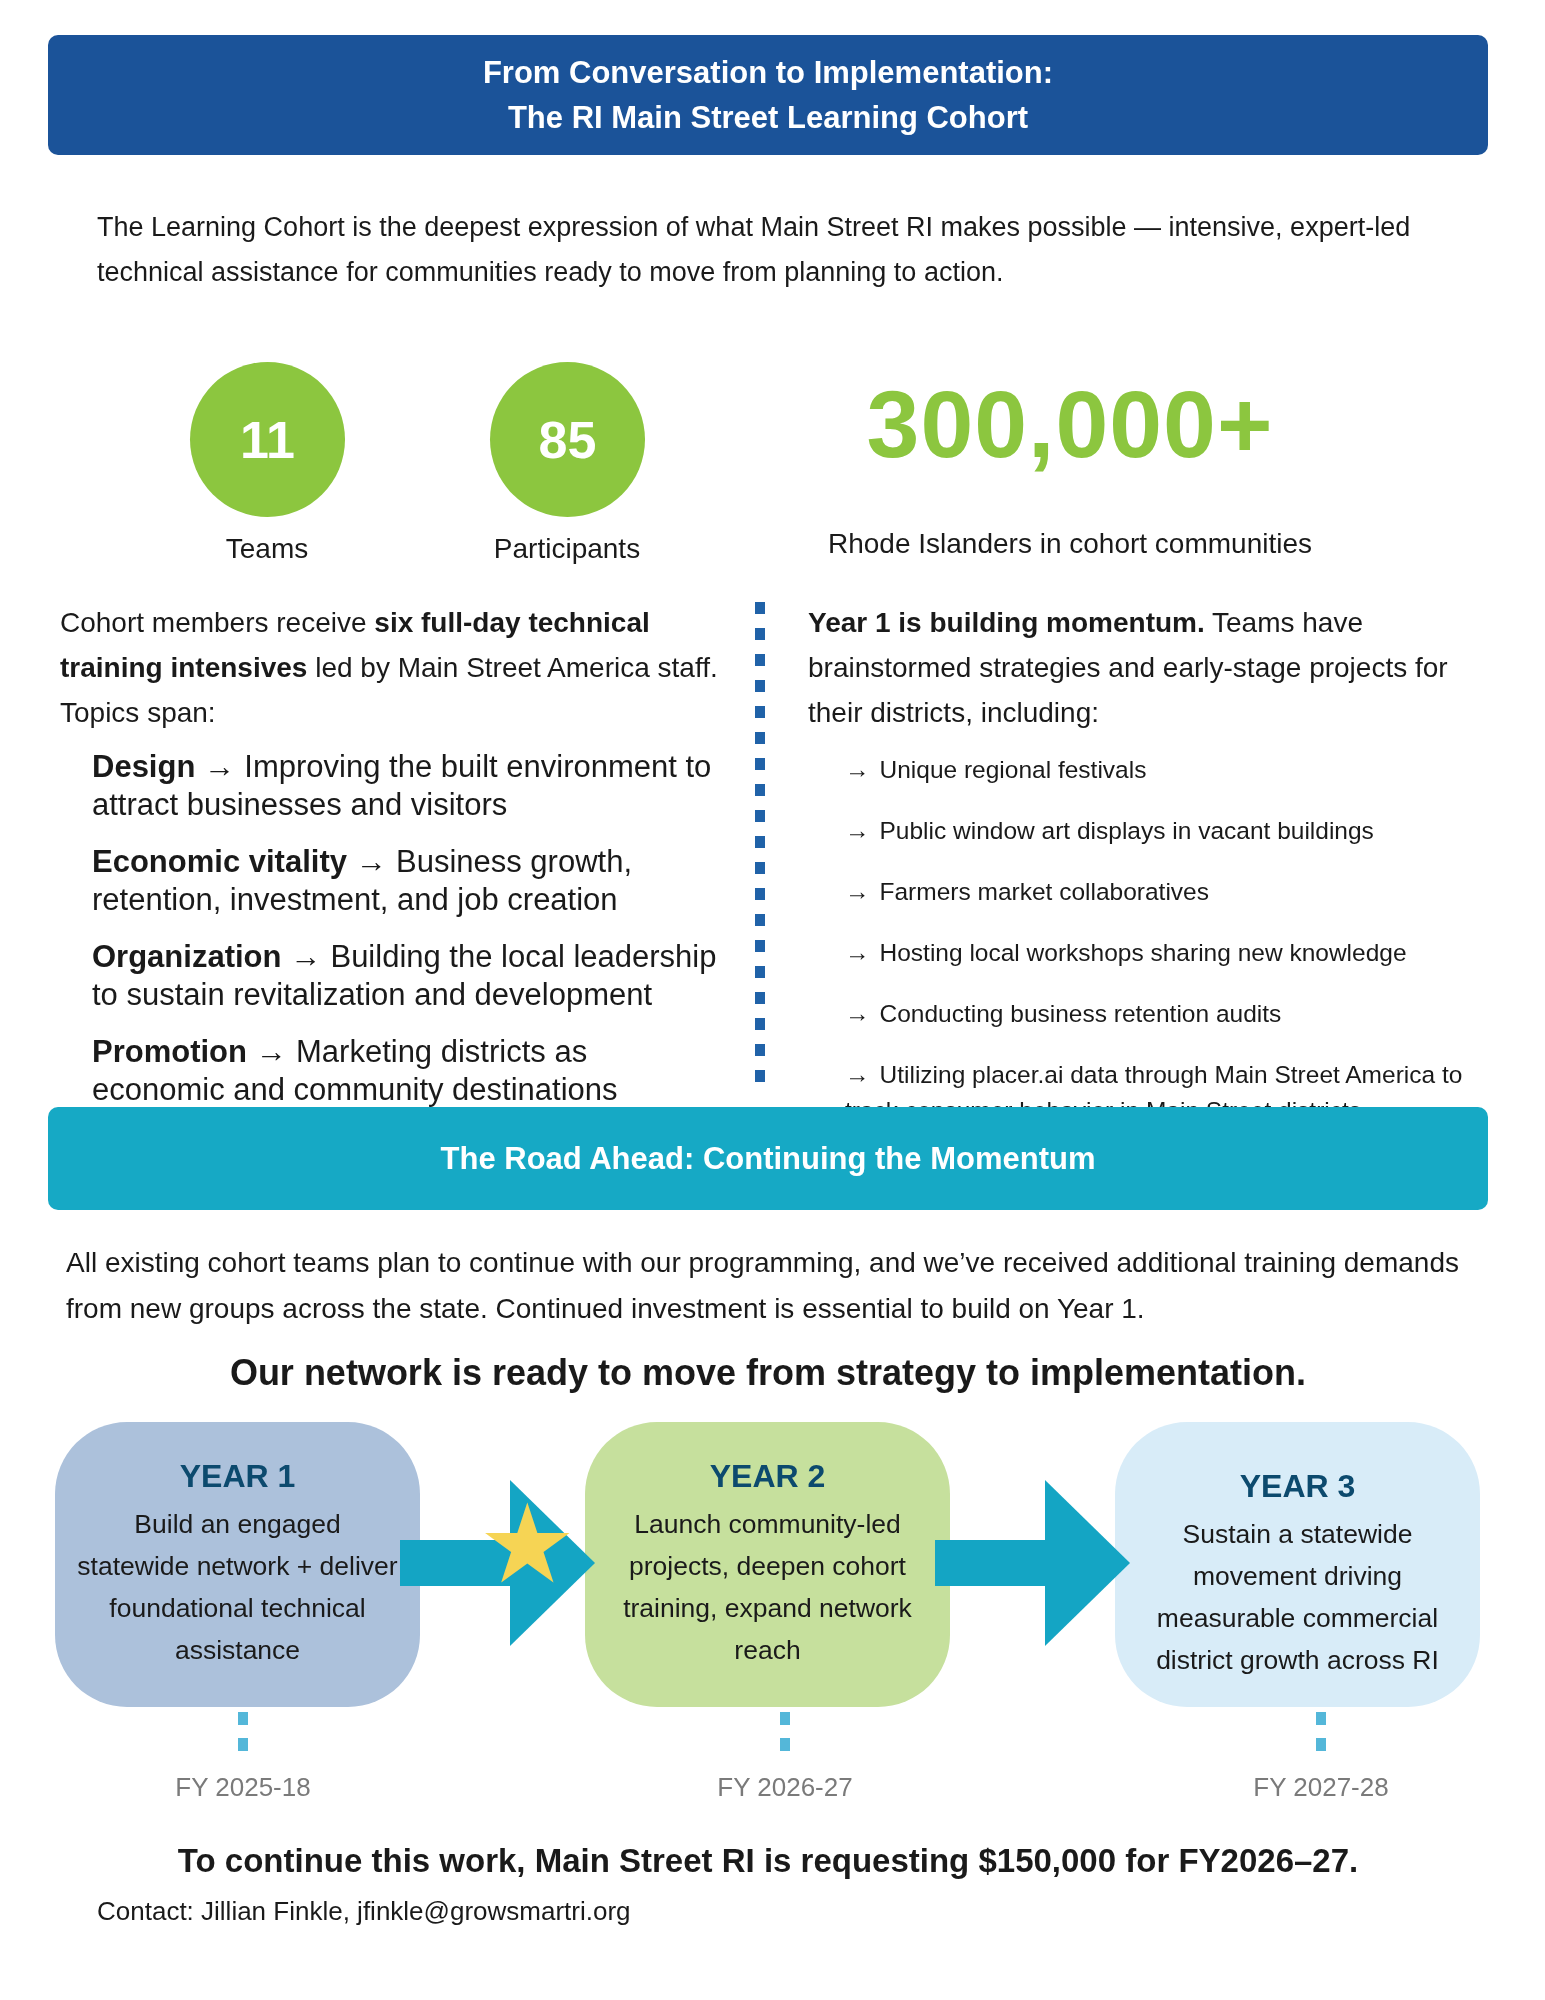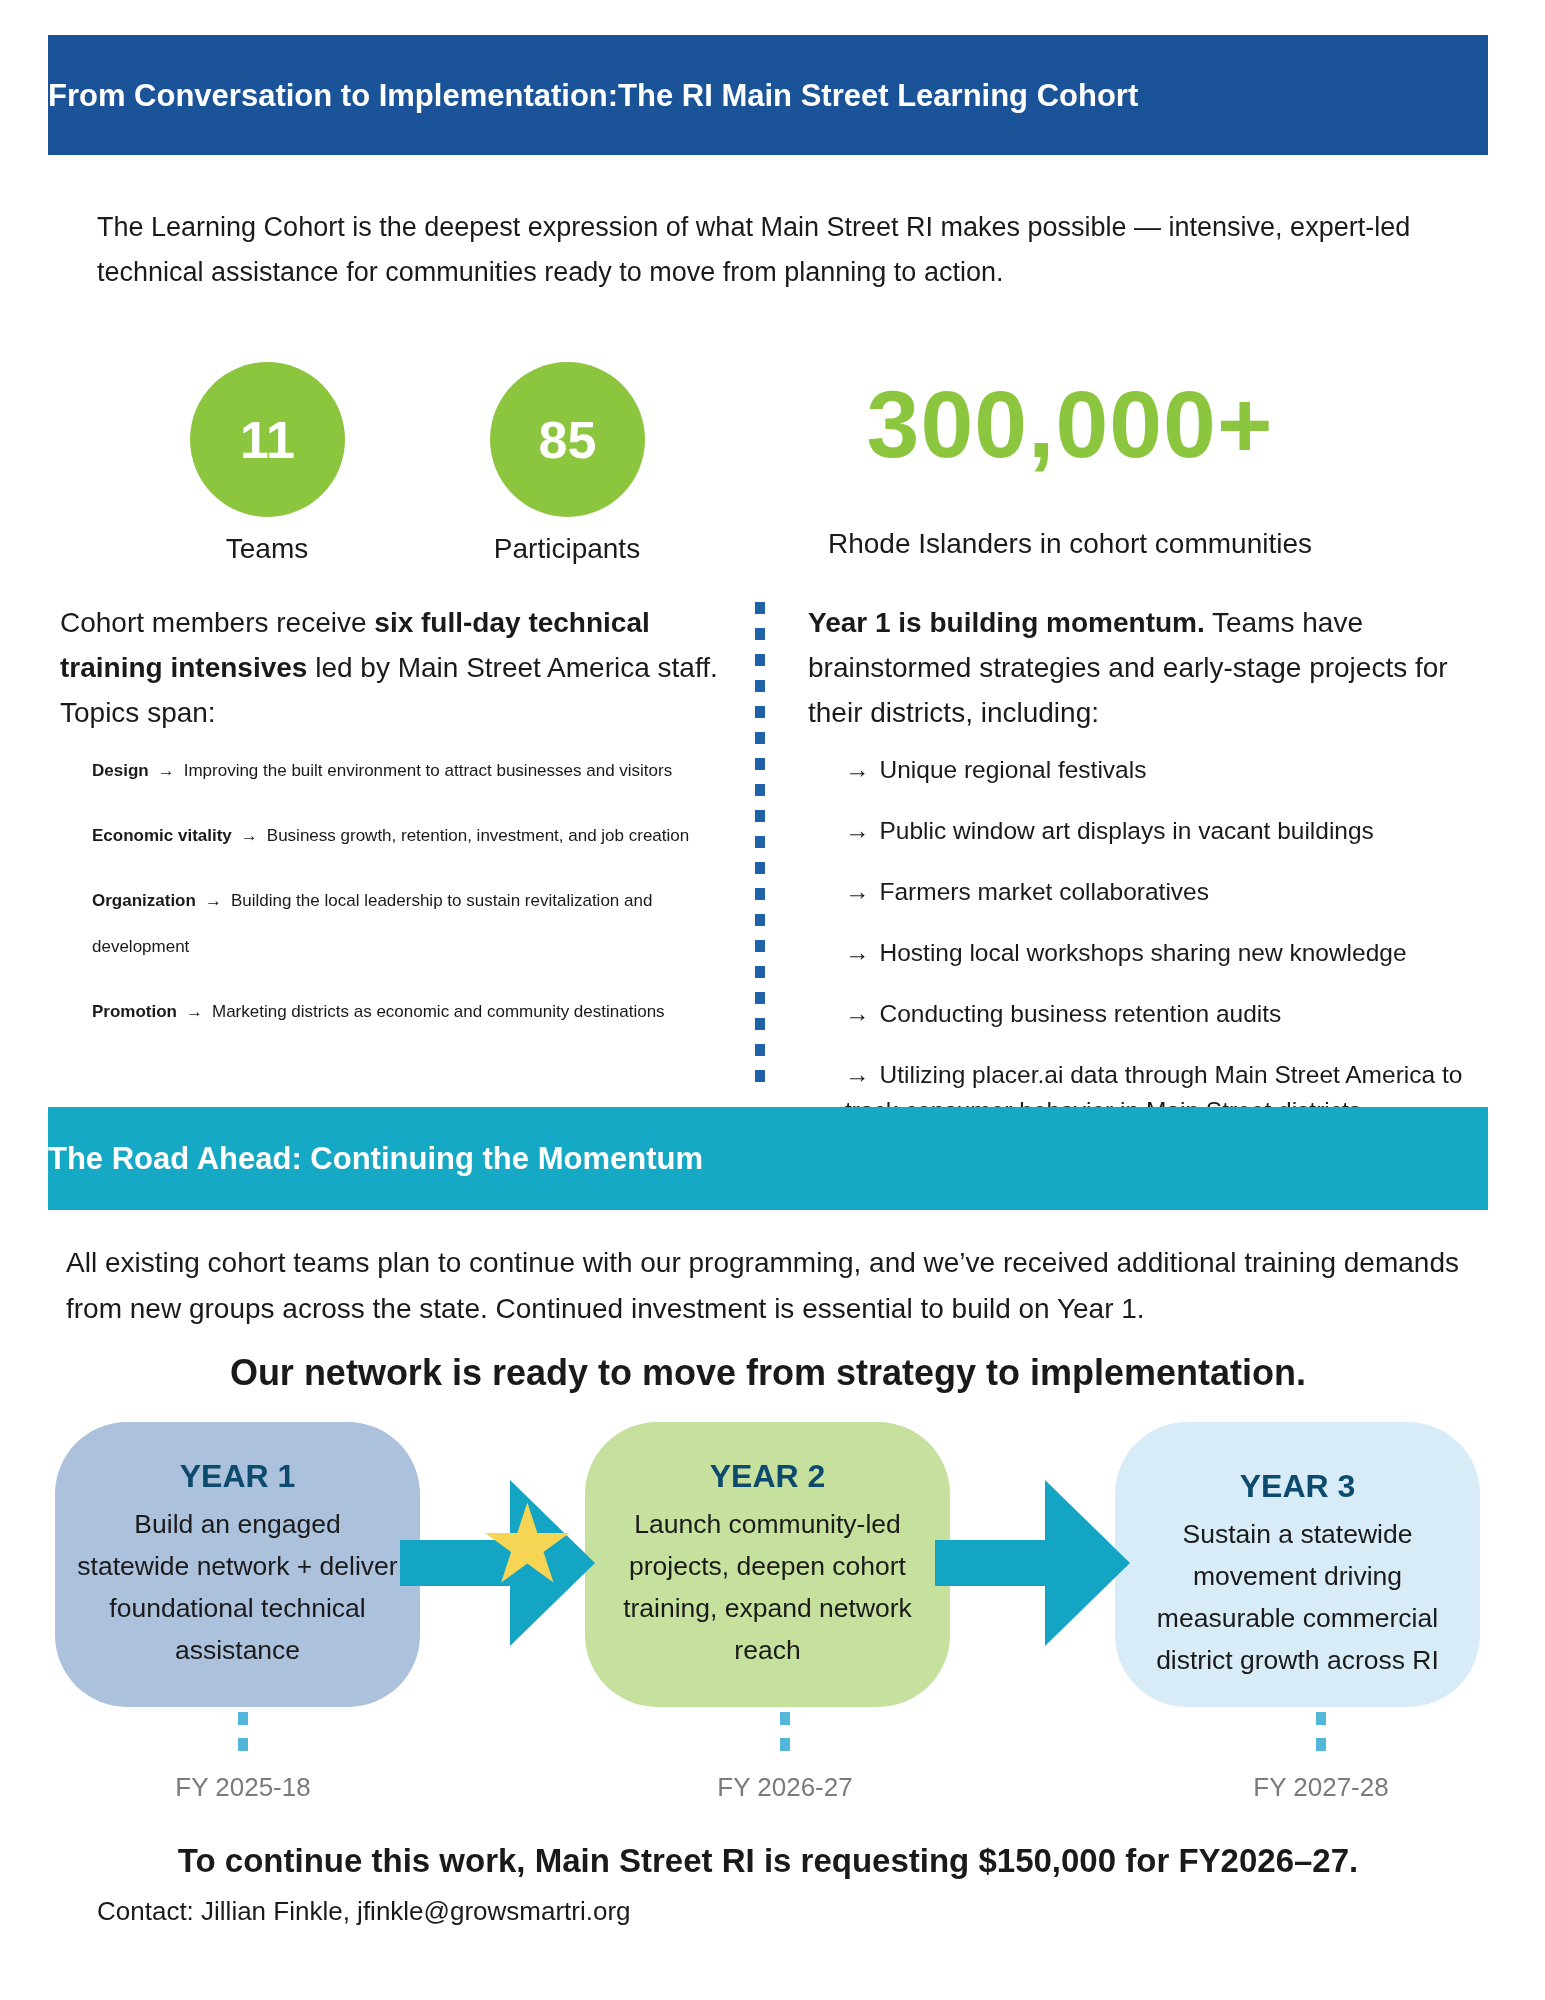--- a/index.html
+++ b/index.html
@@ -1,40 +1,40 @@
 <!DOCTYPE html>
 <html><head>
 <meta charset="utf-8">
 <style>
   html,body{margin:0;padding:0;background:#ffffff;}
   .page{
     position:relative;width:1545px;height:2000px;background:#ffffff;
     font-family:"Liberation Sans","DejaVu Sans",sans-serif;color:#1a1a1a;overflow:hidden;
   }
   
-  .banner{position:absolute;left:48px;width:1440px;display:flex;flex-direction:row;align-items:center;text-align:center;color:#fff;font-weight:bold;}
+  .banner{position:absolute;left:48px;width:1440px;display:flex;flex-direction:column;justify-content:center;align-items:center;text-align:center;color:#fff;font-weight:bold;border-radius:10px;}
   .banner-blue{top:35px;height:120px;background:#1B5399;font-size:31px;line-height:45px;}
   .banner-teal{top:1107px;height:103px;background:#16A9C5;font-size:31px;}
   
   .intro{position:absolute;left:97px;top:178px;width:1345px;font-size:27px;line-height:45px;}
   
   .stat-circle{position:absolute;width:155px;height:155px;border-radius:50%;background:#8CC63F;color:#fff;font-weight:bold;font-size:52px;display:flex;align-items:center;justify-content:center;}
   .circle-teams{left:190px;top:362px;}
   .circle-participants{left:490px;top:362px;}
   .stat-label{position:absolute;top:533px;width:220px;text-align:center;font-size:28px;}
   .label-teams{left:157px;}
   .label-participants{left:457px;}
   .big-number{position:absolute;left:700px;top:370px;width:740px;text-align:center;color:#8CC63F;font-weight:bold;font-size:95px;letter-spacing:1px;}
   .big-label{position:absolute;left:700px;top:528px;width:740px;text-align:center;font-size:28px;}
   
   .col-intro{position:absolute;font-size:28px;line-height:45px;margin:0;}
   .col-left-intro{left:60px;top:600px;width:665px;}
   .col-right-intro{left:808px;top:600px;width:668px;}
   .topics{position:absolute;left:92px;top:748px;width:625px;}
-  .topic{font-size:17px;line-height:46px;margin-bottom:19px;}
+  .topic{font-size:31px;line-height:38px;margin-bottom:19px;}
   .projects{position:absolute;left:845px;top:752px;width:650px;}
   .project{font-size:24.5px;line-height:36px;margin-bottom:25px;}
   .arr{margin:0 9px;}
   .arr-lead{margin-right:10px;}
   .divider-dotted{position:absolute;left:755px;top:602px;width:10px;height:482px;
     background:repeating-linear-gradient(180deg,#2062A8 0 12px,transparent 12px 26px);}
   
   .road-paragraph{position:absolute;left:66px;top:1240px;width:1425px;font-size:28px;line-height:46px;margin:0;}
   .emphasis{position:absolute;left:48px;top:1352px;width:1440px;text-align:center;font-weight:bold;font-size:36px;}
   

